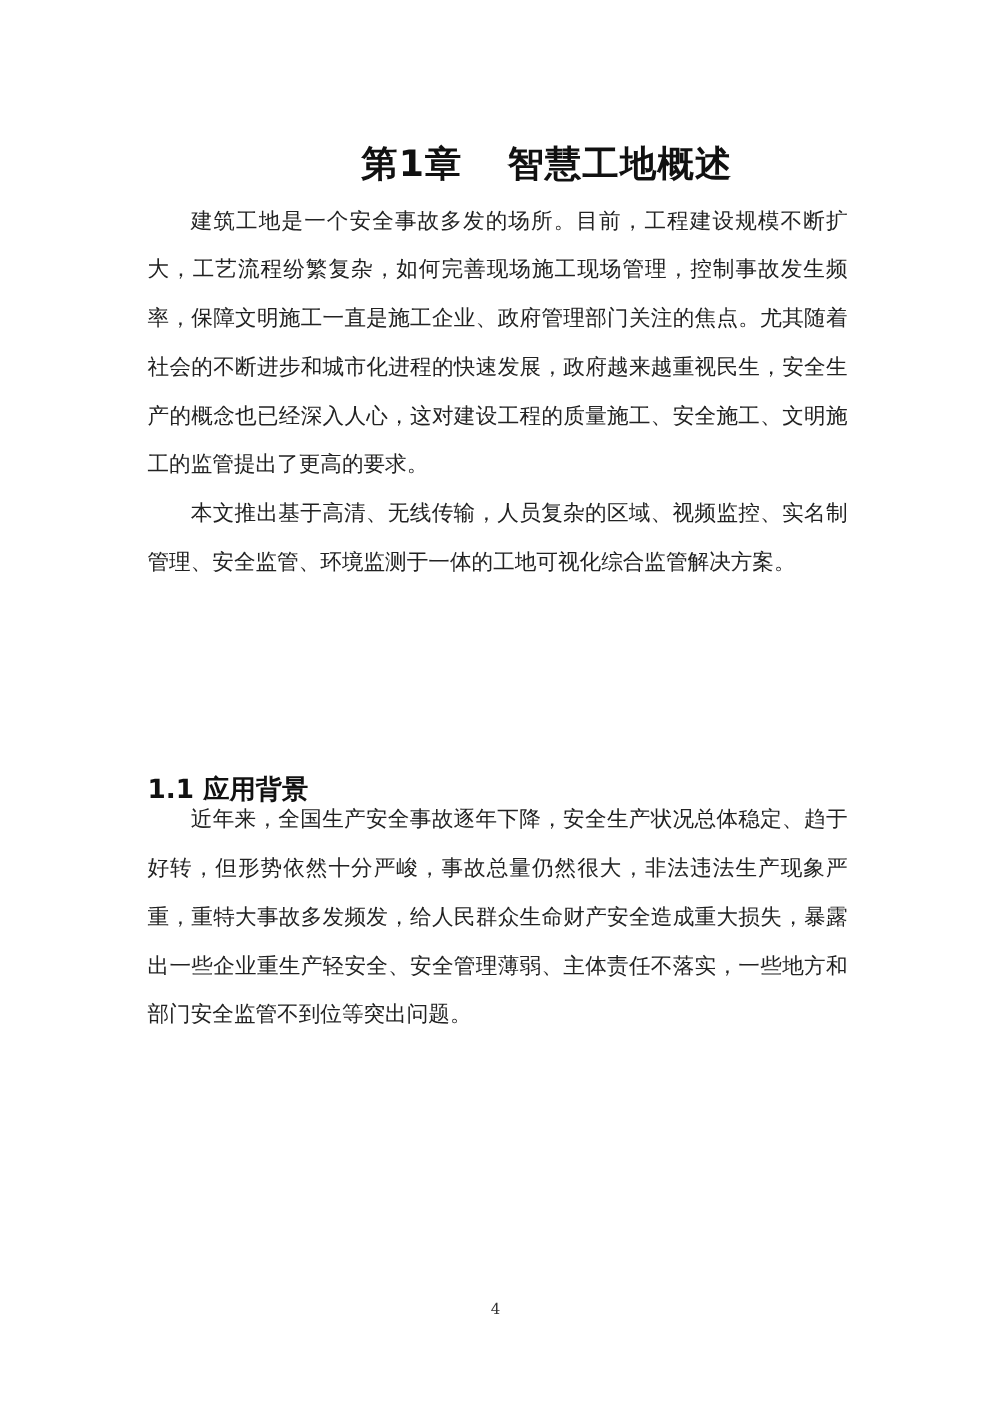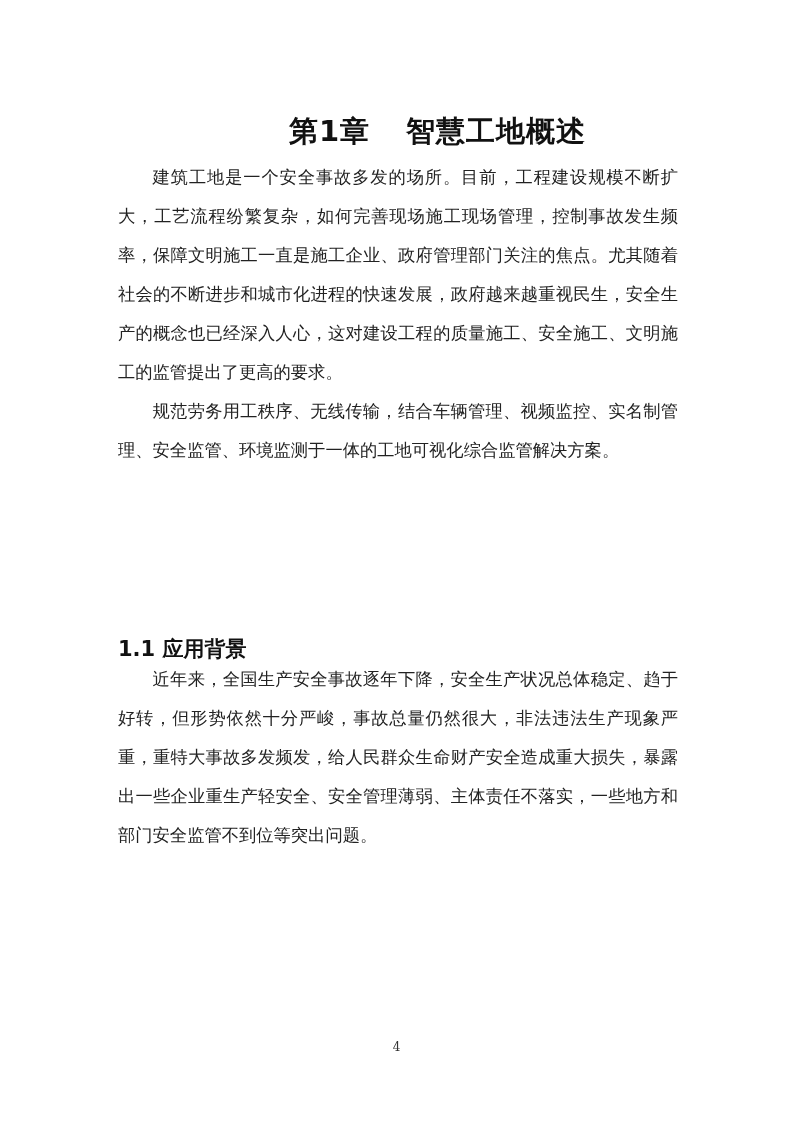--- a/index.html
+++ b/index.html
@@ -12,42 +12,42 @@
   }
   .chapter-title .gap { display:inline-block; width:36px; }
   .body-text {
     position:absolute; left:118px; width:560px;
     font-family:"DejaVu Serif", serif; font-size:17.3px; line-height:39px; color:#222;
     text-align:justify;
   }
   .body-text p { margin:0; text-indent:2em; }
   .section-heading {
     position:absolute; left:118px; top:617px;
-    font-family:"DejaVu Sans", sans-serif; font-weight:bold; font-size:21px; color:#111;margin-top:18px;
+    font-family:"DejaVu Sans", sans-serif; font-weight:bold; font-size:21px; color:#111;
   }
   .page-number {
     position:absolute; left:0; width:793px; top:1040px; text-align:center;
     font-family:"DejaVu Serif", serif; font-size:12px; color:#333;
   }
 </style>
 </head>
 <body>
 
 <div class="page">
 
   <div class="chapter-title">
     <span>第1章</span><span class="gap"></span><span>智慧工地概述</span>
   </div>
 
   <div class="body-text" style="top:158px;">
     <p>建筑工地是一个安全事故多发的场所。目前，工程建设规模不断扩大，工艺流程纷繁复杂，如何完善现场施工现场管理，控制事故发生频率，保障文明施工一直是施工企业、政府管理部门关注的焦点。尤其随着社会的不断进步和城市化进程的快速发展，政府越来越重视民生，安全生产的概念也已经深入人心，这对建设工程的质量施工、安全施工、文明施工的监管提出了更高的要求。</p>
-    <p>规范劳务用工秩序、无线传输，结合车辆管理、视频监控、实名制管理、安全监管、环境监测于一体的工地可视化综合监管解决方案。</p>
+    <p>本文推出基于高清、无线传输，人员复杂的区域、视频监控、实名制管理、安全监管、环境监测于一体的工地可视化综合监管解决方案。</p>
   </div>
 
   <div class="section-heading">1.1 应用背景</div>
 
-  <div class="body-text" style="top:660px;font-family:Liberation Serif, serif;">
+  <div class="body-text" style="top:636px;font-family:Liberation Serif, serif;">
     <p>近年来，全国生产安全事故逐年下降，安全生产状况总体稳定、趋于好转，但形势依然十分严峻，事故总量仍然很大，非法违法生产现象严重，重特大事故多发频发，给人民群众生命财产安全造成重大损失，暴露出一些企业重生产轻安全、安全管理薄弱、主体责任不落实，一些地方和部门安全监管不到位等突出问题。</p>
   </div>
 
   <div class="page-number">4</div>
 
 </div>
 
 </body></html>

